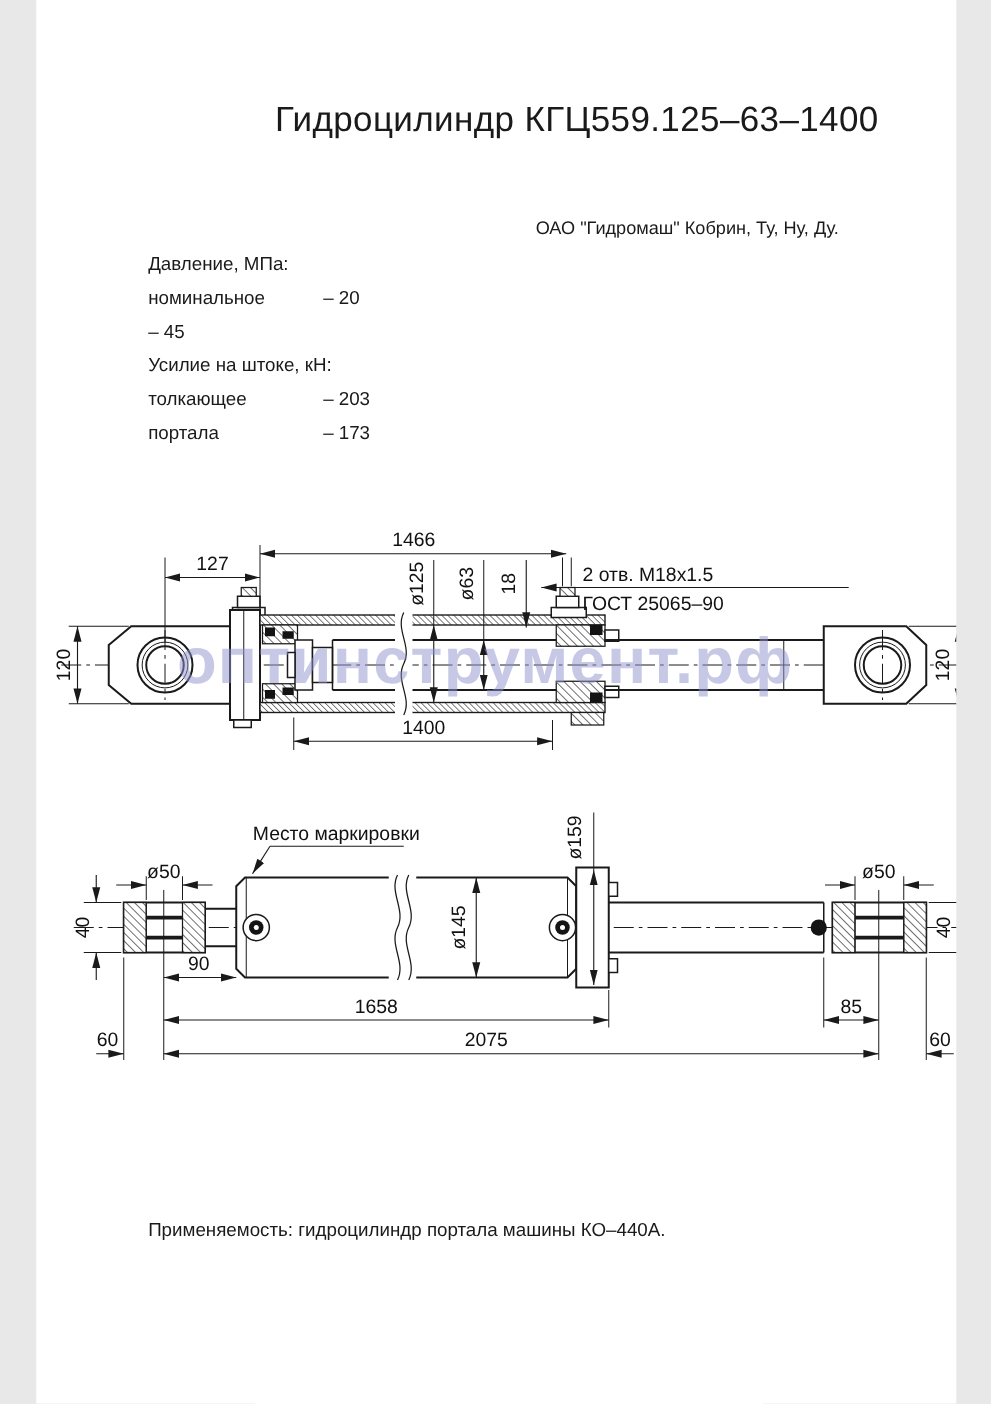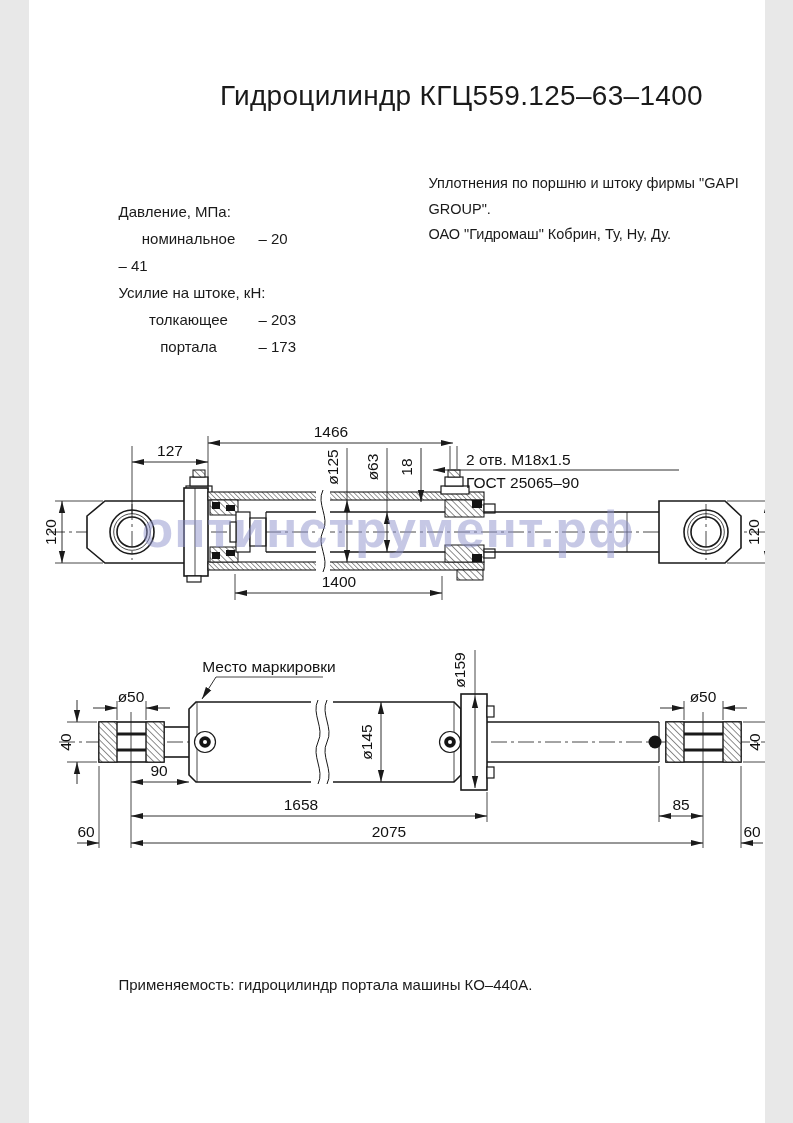--- a/index.html
+++ b/index.html
@@ -2,21 +2,21 @@
 <html><head>
 <meta charset="utf-8">
 <style>
   html,body{margin:0;padding:0;background:#e8e8e8;}
   .page{position:relative;width:736px;height:1123px;background:#ffffff;overflow:hidden;
         font-family:"Liberation Sans",sans-serif;color:#1a1a1a;margin:0 auto;}
   .title{position:absolute;top:80px;left:433px;transform:translateX(-50%);
          font-size:28px;letter-spacing:0.3px;white-space:nowrap;font-weight:400;}
   .specs{position:absolute;top:158px;left:90px;font-size:15px;line-height:27px;width:260px;margin-top:40px;}
   .spec-row{display:flex;}
-  .spec-label{width:140px;flex:0 0 140px;text-align:center;}
+  .spec-label{width:140px;flex:0 0 140px;}
   .notes{position:absolute;top:171px;left:400px;font-size:14.5px;line-height:25.5px;width:360px;}
   .application{position:absolute;top:976px;left:90px;font-size:15px;}
   .watermark{position:absolute;top:499px;left:113px;font-size:52px;font-weight:600;
              letter-spacing:1px;color:#8f93cc;opacity:0.5;z-index:5;pointer-events:none;white-space:nowrap;}
   svg.drawing{position:absolute;top:0;left:0;z-index:1;}
   
   .o16{stroke:#1a1a1a;stroke-width:1.6;fill:#fff;}
   .o12{stroke:#1a1a1a;stroke-width:1.2;fill:#fff;}
   .thin{stroke:#1a1a1a;stroke-width:0.8;fill:none;}
   .med{stroke:#1a1a1a;stroke-width:1.6;fill:none;}
@@ -37,35 +37,34 @@
 
   <div class="title">Гидроцилиндр КГЦ559.125–63–1400</div>
 
   <div class="specs">
     <div>Давление, МПа:</div>
     <div class="spec-row">
       <span class="spec-label">номинальное</span>
       <span>– 20</span>
     </div>
     <div class="spec-row">
-      <span>– 41</span>
+      <span>– 45</span>
     </div>
     <div>Усилие на штоке, кН:</div>
     <div class="spec-row">
       <span class="spec-label">толкающее</span>
       <span>– 203</span>
     </div>
     <div class="spec-row">
       <span class="spec-label">портала</span>
       <span>– 173</span>
     </div>
   </div>
 
   <div class="notes">
-    <div>Уплотнения по поршню и штоку фирмы "GAPI GROUP".</div>
     <div>ОАО "Гидромаш" Кобрин, Ту, Ну, Ду.</div>
   </div>
 
   <svg class="drawing" width="793" height="1123" viewBox="0 0 793 1123">
     <defs>
       <marker id="arr" markerWidth="13" markerHeight="8" refX="12.3" refY="4" orient="auto-start-reverse" markerUnits="userSpaceOnUse">
         <path d="M12.3,4 L0,0.8 L0,7.2 Z" fill="#1a1a1a"></path>
       </marker>
       <pattern id="hx" width="4.6" height="4.6" patternUnits="userSpaceOnUse" patternTransform="rotate(-45)">
         <rect width="4.6" height="4.6" fill="#fff"></rect>

